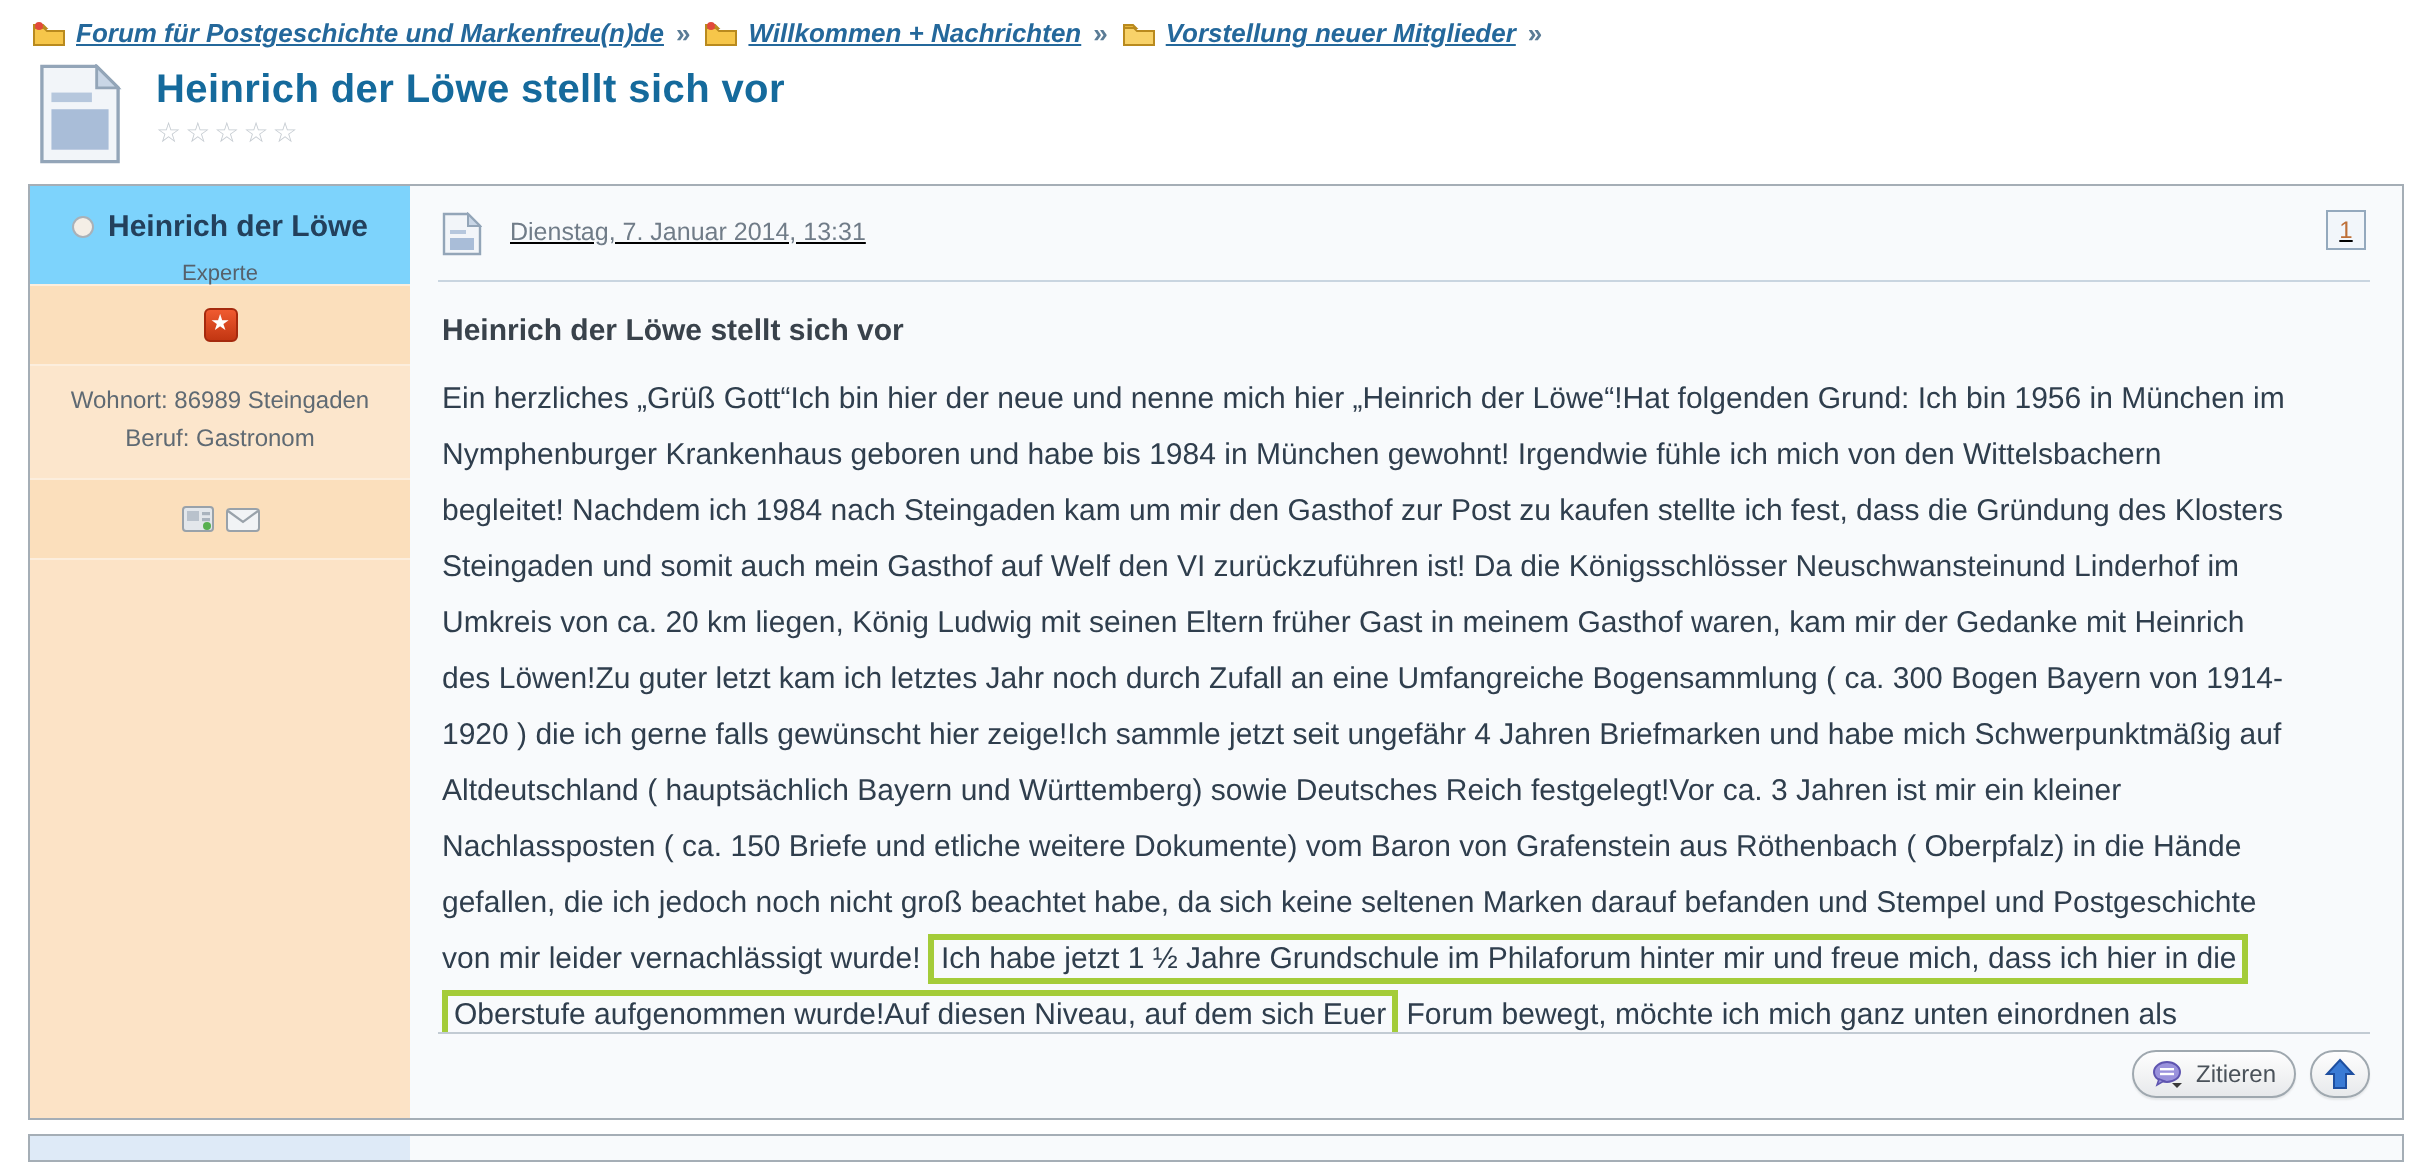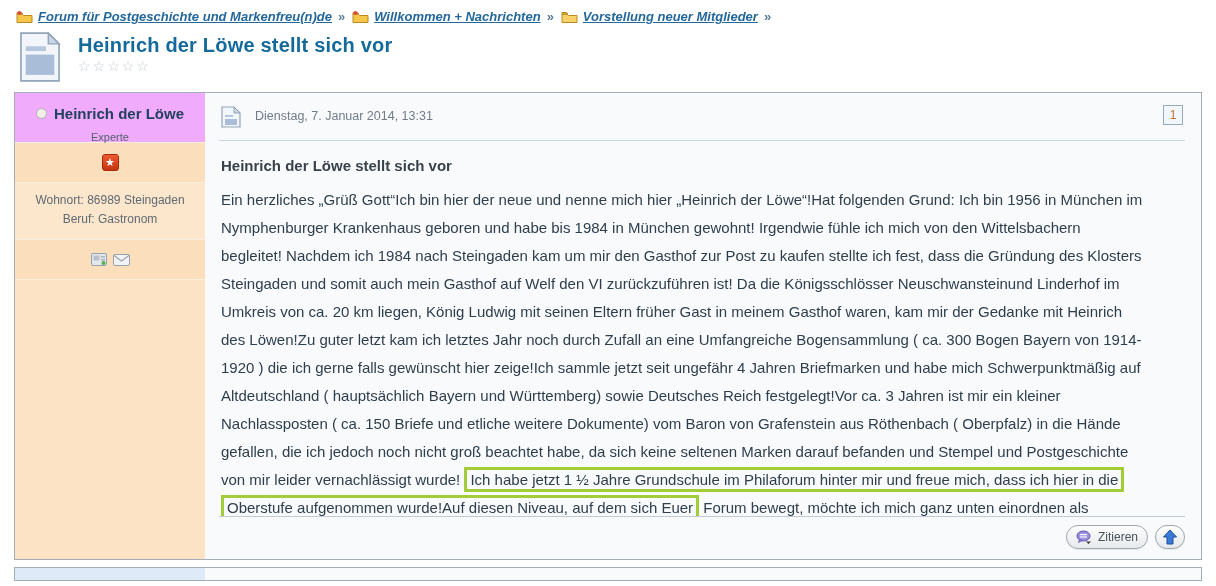--- a/index.html
+++ b/index.html
@@ -21,39 +21,39 @@
   .page-title { font-size:20px; color:#156A9C; font-weight:bold; letter-spacing:0.2px; }
   .stars { margin-top:3px; font-size:14px; color:#C5CBD1; letter-spacing:2px; line-height:12px; }
 
   
   .post-box { margin:6px 14px 0 14px; height:468px; border:1px solid #A5AEB6;
               display:flex; background:#F8FAFC; }
 
   
   .sidebar { width:190px; flex:0 0 auto; background:#FBE0BE; display:flex; flex-direction:column; }
   .sb-cell { border-bottom:1px solid #FCEEDD; text-align:center; }
-  .sb-user { background:#f0abfc; padding:12px 4px 8px 4px; height:50px; }
+  .sb-user { background:#7dd3fc; padding:12px 4px 8px 4px; height:50px; }
   .user-line { display:flex; align-items:center; justify-content:center; gap:7px; }
   .status-dot { width:11px; height:11px; border:1px solid #A9B1B8; border-radius:50%;
                 background:#F4EEE6; display:inline-block; }
   .user-name { font-size:15px; font-weight:bold; color:#23405C; }
   .user-rank { font-size:11px; color:#56616B; margin-top:9px; }
   .sb-badge { background:#FBDFBC; height:40px; display:flex; align-items:center; justify-content:center; }
   .star-badge { width:17px; height:17px; border-radius:3px; border:1px solid #A52A0E;
                 background:linear-gradient(#EF5A30,#C23612); color:#fff; font-size:11px;
                 display:flex; align-items:center; justify-content:center; line-height:1; }
   .sb-stats { background:#FCE6CC; padding:8px 4px; font-size:12px; color:#5F6A73; line-height:19px; height:57px; }
   .sb-stats a { color:#5F6A73; text-decoration:underline; cursor:pointer; }
   .sb-contact { background:#FBDFBC; height:40px; display:flex; align-items:center; justify-content:center; gap:6px; }
   .sb-fill { flex:1; background:#FCE3C6; border-bottom:none; }
 
   
   .main-col { flex:1; display:flex; flex-direction:column; padding:10px 16px 10px 14px; min-width:0; }
   .post-header { display:flex; align-items:flex-start; gap:14px; padding:2px 2px 12px 2px;
-                 border-bottom:1px solid #C9D5E0; }
+                 border-bottom:1px solid #C9D5E0;text-decoration:underline; }
   .doc-ico-small { width:20px; height:22px; margin-top:1px; }
   .post-date { font-size:12.5px; color:#707C88; padding-top:4px; flex:1; }
   .post-number { width:20px; height:20px; border:1px solid #94A9BD; background:#F2F6FA;
                  color:#BE7038; font-size:12px; display:flex; align-items:center;
                  justify-content:center; cursor:pointer; }
   .post-title { font-size:15px; font-weight:bold; color:#39424B; margin:16px 2px 0 2px; }
   .post-body { margin:12px 2px 0 2px; padding-right:40px; font-size:15px; line-height:28px;
                color:#2F3E4D; flex:1; overflow:hidden; }
   .hl { border:3px solid #A4CC39; padding:1px 3px;
         -webkit-box-decoration-break:clone; box-decoration-break:clone; }

